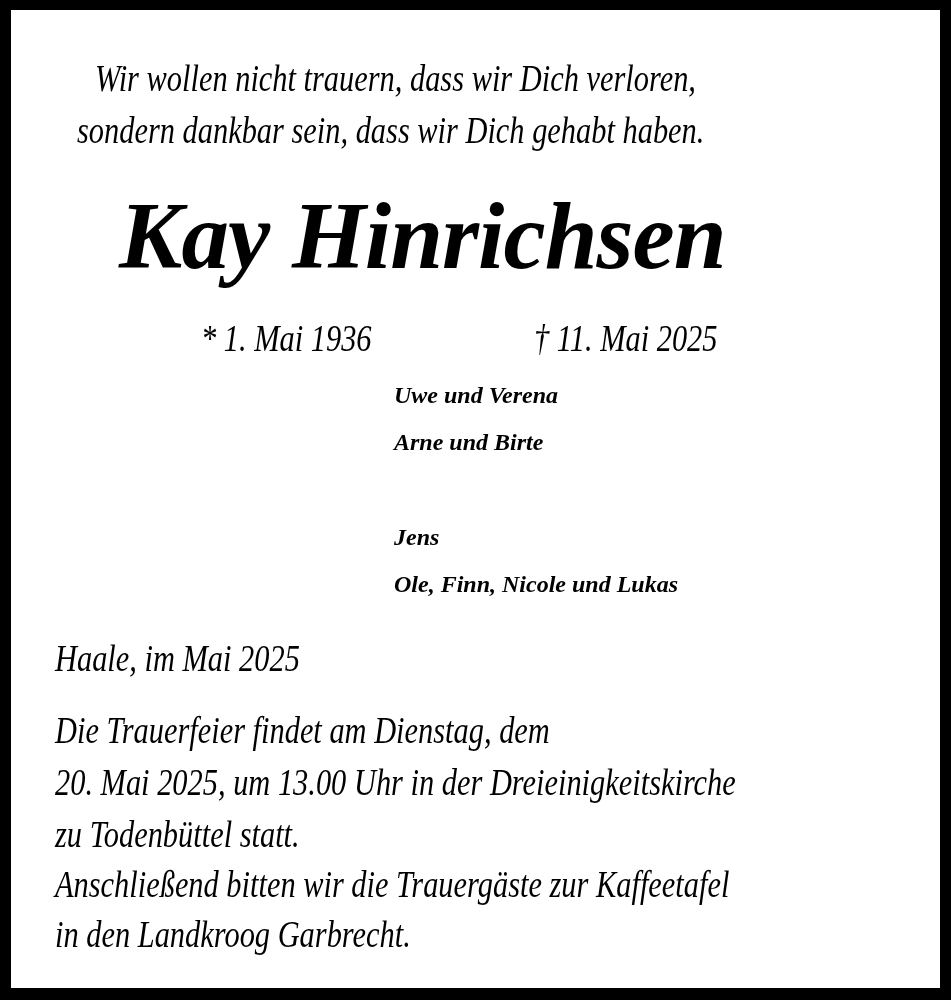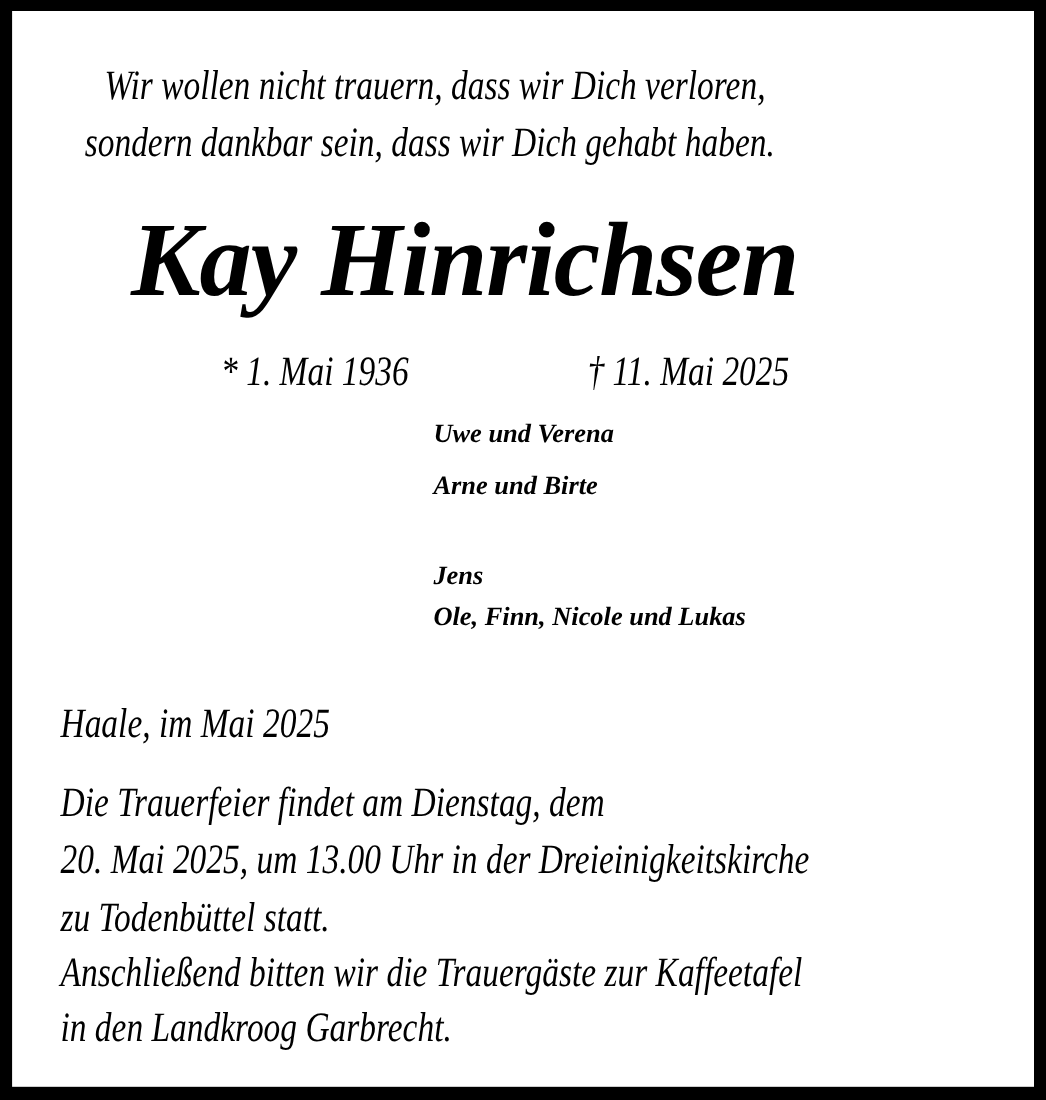--- a/index.html
+++ b/index.html
@@ -25,22 +25,22 @@
   <div class="line quote" style="left:84px; top:46px; transform-origin:left top; transform:scaleX(0.80);">Wir wollen nicht trauern, dass wir Dich verloren,</div>
   <div class="line quote" style="left:66px; top:98px; transform-origin:left top; transform:scaleX(0.80);">sondern dankbar sein, dass wir Dich gehabt haben.</div>
 
   <div class="line name">Kay Hinrichsen</div>
 
   <div class="line dates" style="left:190px; top:306px; transform-origin:left top; transform:scaleX(0.80);">* 1. Mai 1936</div>
   <div class="line dates" style="left:523px; top:306px; transform-origin:left top; transform:scaleX(0.80);">† 11. Mai 2025</div>
 
   <div class="line family" style="top:372px;">Uwe und Verena</div>
   <div class="line family" style="top:419px;">Arne und Birte</div>
-  <div class="line family" style="top:501px;">Jens</div>
-  <div class="line family" style="top:538px;">Ole, Finn, Nicole und Lukas</div>
+  <div class="line family" style="top:514px;">Jens</div>
+  <div class="line family" style="top:561px;">Ole, Finn, Nicole und Lukas</div>
 
   <div class="line body cond" style="top:626px;">Haale, im Mai 2025</div>
 
   <div class="line body cond" style="top:698px;">Die Trauerfeier findet am Dienstag, dem</div>
   <div class="line body cond" style="top:750px;">20. Mai 2025, um 13.00 Uhr in der Dreieinigkeitskirche</div>
   <div class="line body cond" style="top:802px;">zu Todenbüttel statt.</div>
   <div class="line body cond" style="top:852px;">Anschließend bitten wir die Trauergäste zur Kaffeetafel</div>
   <div class="line body cond" style="top:902px;">in den Landkroog Garbrecht.</div>
 
 </div>

